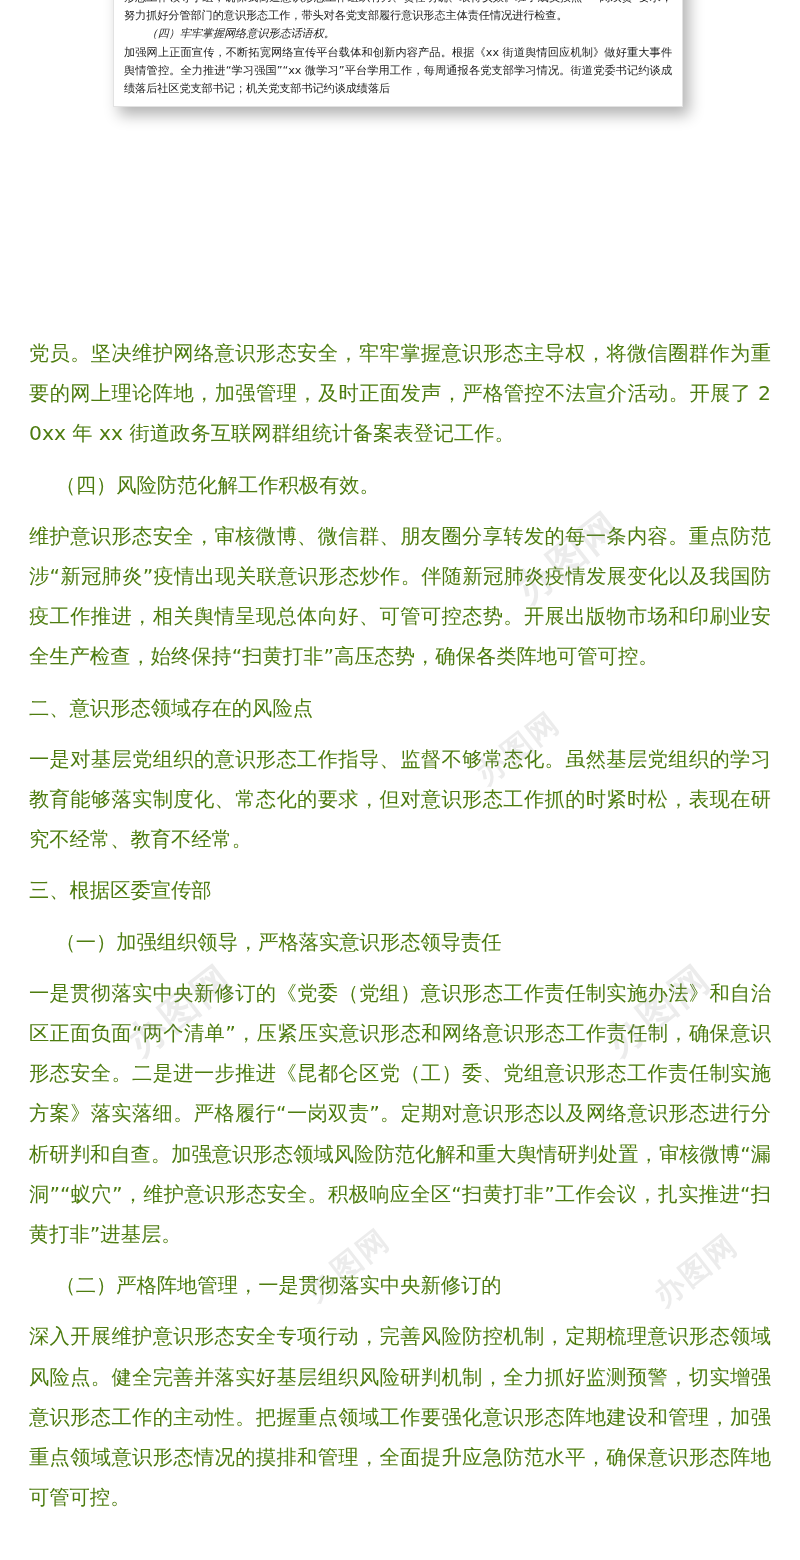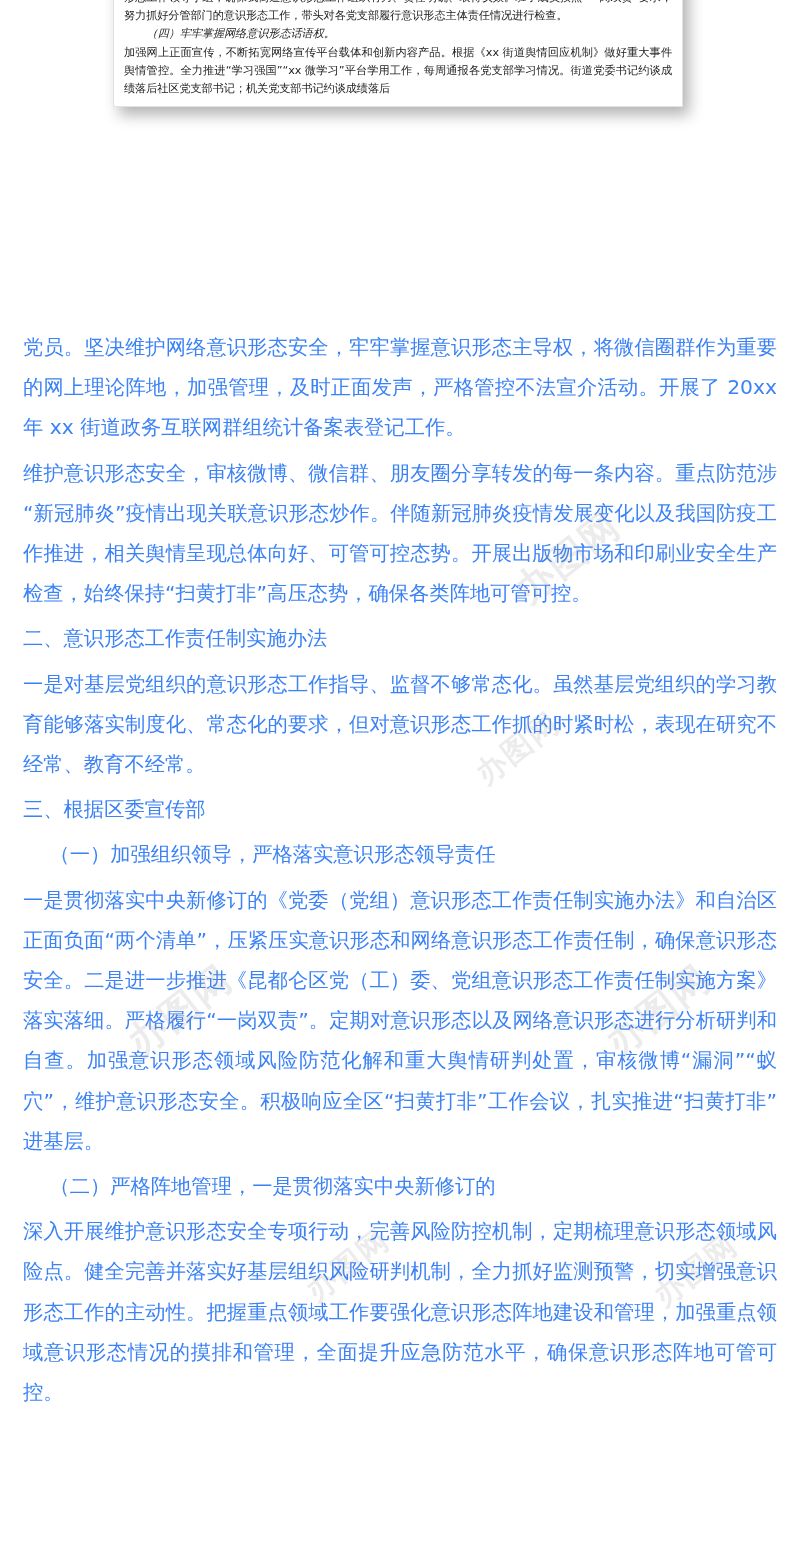--- a/index.html
+++ b/index.html
@@ -54,24 +54,24 @@
   }
 
   
   .doc-body {
     position: absolute;
     left: 18px;
     top: 322px;
     width: 764px;
   }
   .doc-body p {
-    margin: 5px;
+    margin: 11px;
     font-size: 20.3px;
     line-height: 40.2px;
-    color: #3b82f6;
+    color: #4d7c0f;
     text-align: justify;
     text-justify: inter-ideograph;
     word-break: break-all;
     letter-spacing: 0px;
   }
   .doc-body p.indent {
     text-indent: 1.3em;
   }
 
   
@@ -101,22 +101,23 @@
 <div class="preview-region">
   <div class="preview-card">
     <p>形态工作分析研判，专题研究意识形态工作和宣传思想文化工作，就意识形态建设工作、理论武装、舆论引导、网络安全等工作，党委书记提出明确要求，作出重要批示，有针对性地进行引导。根据区委宣传部《20xx 年全区宣传思想工作要点》制定我街道宣传思想工作要点，强化工作重点、细化工作内容。调整理论宣讲队伍和意识形态工作领导小组，确保我街道意识形态工作组织有力、责任明确、取得实效。班子成员按照“一岗双责”要求，努力抓好分管部门的意识形态工作，带头对各党支部履行意识形态主体责任情况进行检查。</p>
     <p class="indent">（四）牢牢掌握网络意识形态话语权。</p>
     <p>加强网上正面宣传，不断拓宽网络宣传平台载体和创新内容产品。根据《xx 街道舆情回应机制》做好重大事件舆情管控。全力推进“学习强国”“xx 微学习”平台学用工作，每周通报各党支部学习情况。街道党委书记约谈成绩落后社区党支部书记；机关党支部书记约谈成绩落后</p>
   </div>
 </div>
 
 <div class="doc-body">
   <p>党员。坚决维护网络意识形态安全，牢牢掌握意识形态主导权，将微信圈群作为重要的网上理论阵地，加强管理，及时正面发声，严格管控不法宣介活动。开展了 20xx 年 xx 街道政务互联网群组统计备案表登记工作。</p>
+  <p class="indent">（四）风险防范化解工作积极有效。</p>
   <p>维护意识形态安全，审核微博、微信群、朋友圈分享转发的每一条内容。重点防范涉“新冠肺炎”疫情出现关联意识形态炒作。伴随新冠肺炎疫情发展变化以及我国防疫工作推进，相关舆情呈现总体向好、可管可控态势。开展出版物市场和印刷业安全生产检查，始终保持“扫黄打非”高压态势，确保各类阵地可管可控。</p>
-  <p>二、意识形态工作责任制实施办法</p>
+  <p>二、意识形态领域存在的风险点</p>
   <p>一是对基层党组织的意识形态工作指导、监督不够常态化。虽然基层党组织的学习教育能够落实制度化、常态化的要求，但对意识形态工作抓的时紧时松，表现在研究不经常、教育不经常。</p>
   <p>三、根据区委宣传部</p>
   <p class="indent">（一）加强组织领导，严格落实意识形态领导责任</p>
   <p>一是贯彻落实中央新修订的《党委（党组）意识形态工作责任制实施办法》和自治区正面负面“两个清单”，压紧压实意识形态和网络意识形态工作责任制，确保意识形态安全。二是进一步推进《昆都仑区党（工）委、党组意识形态工作责任制实施方案》落实落细。严格履行“一岗双责”。定期对意识形态以及网络意识形态进行分析研判和自查。加强意识形态领域风险防范化解和重大舆情研判处置，审核微博“漏洞”“蚁穴”，维护意识形态安全。积极响应全区“扫黄打非”工作会议，扎实推进“扫黄打非”进基层。</p>
   <p class="indent">（二）严格阵地管理，一是贯彻落实中央新修订的</p>
   <p>深入开展维护意识形态安全专项行动，完善风险防控机制，定期梳理意识形态领域风险点。健全完善并落实好基层组织风险研判机制，全力抓好监测预警，切实增强意识形态工作的主动性。把握重点领域工作要强化意识形态阵地建设和管理，加强重点领域意识形态情况的摸排和管理，全面提升应急防范水平，确保意识形态阵地可管可控。</p>
 
 </div>
 
 <div class="wm wm-a">办图网</div>

